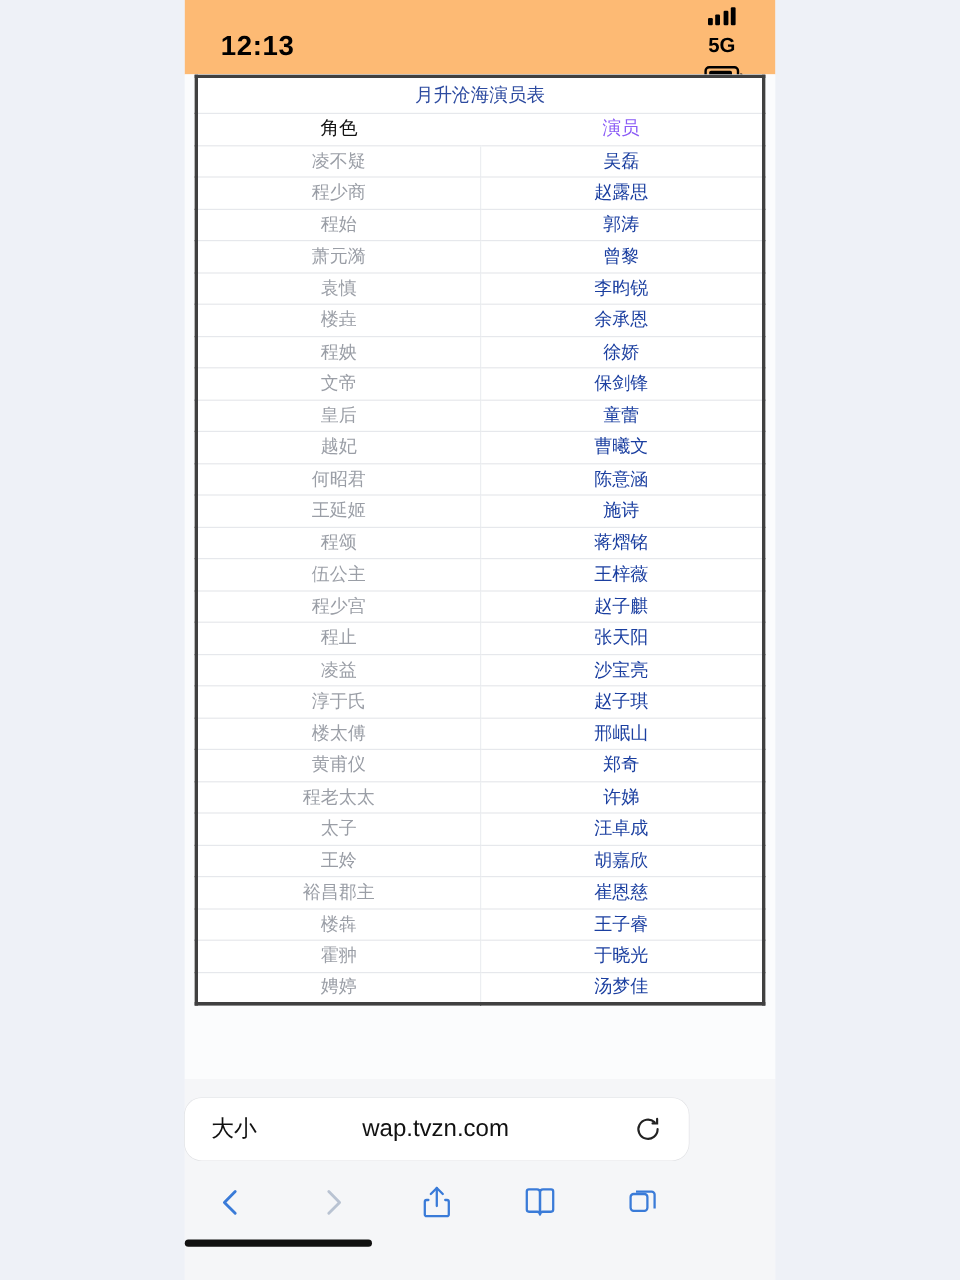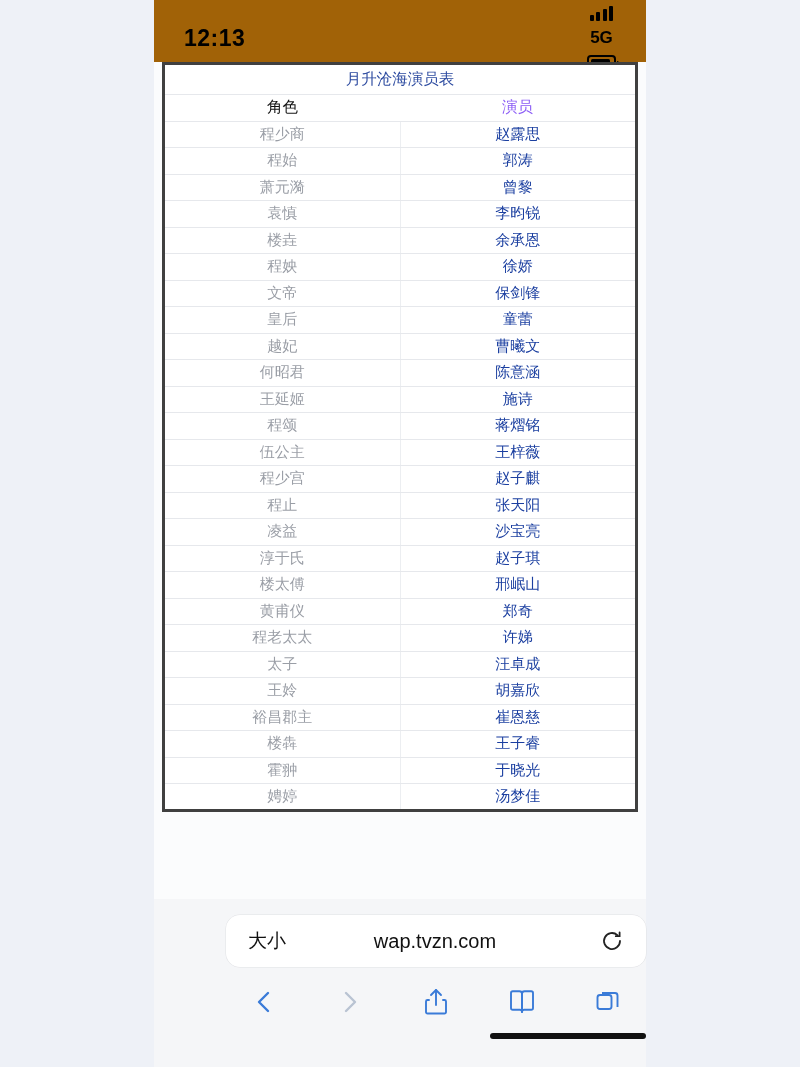--- a/index.html
+++ b/index.html
@@ -15,21 +15,21 @@
     top: 0;
     width: 492px;
     height: 1067px;
     background: #ffffff;
     display: flex;
     flex-direction: column;
   }
   
   .statusbar {
     height: 62px;
-    background: #a16207;
+    background: #fdba74;
     display: flex;
     align-items: center;
     justify-content: space-between;
     padding: 14px 30px 0 30px;
   }
   .clock {
     font-size: 23px;
     font-weight: bold;
     color: #000;
     letter-spacing: 0.5px;
@@ -136,21 +136,21 @@
     overflow: hidden;
   }
 
   
   .browserbar {
     background: #f5f6f8;
     padding: 12px 0 0 0;
     height: 168px;
     display: flex;
     flex-direction: column;
-    align-items: flex-end;
+    align-items: flex-start;
   }
   .urlbar {
     width: 420px;
     height: 52px;
     background: #ffffff;
     border-radius: 14px;
     display: flex;
     align-items: center;
     justify-content: space-between;
     padding: 0 22px;
@@ -225,20 +225,24 @@
       <table class="cast">
         <tbody>
             <tr>
           <td class="tbl-title" colspan="2">月升沧海演员表</td>
         </tr>
         <tr class="hdr">
           <th class="role">角色</th>
           <th class="actor">演员</th>
         </tr>
         <tr>
+              <td class="role">凌不疑</td>
+              <td class="actor">吴磊</td>
+            </tr>
+        <tr>
               <td class="role">程少商</td>
               <td class="actor">赵露思</td>
             </tr>
         <tr>
               <td class="role">程始</td>
               <td class="actor">郭涛</td>
             </tr>
         <tr>
               <td class="role">萧元漪</td>
               <td class="actor">曾黎</td>

